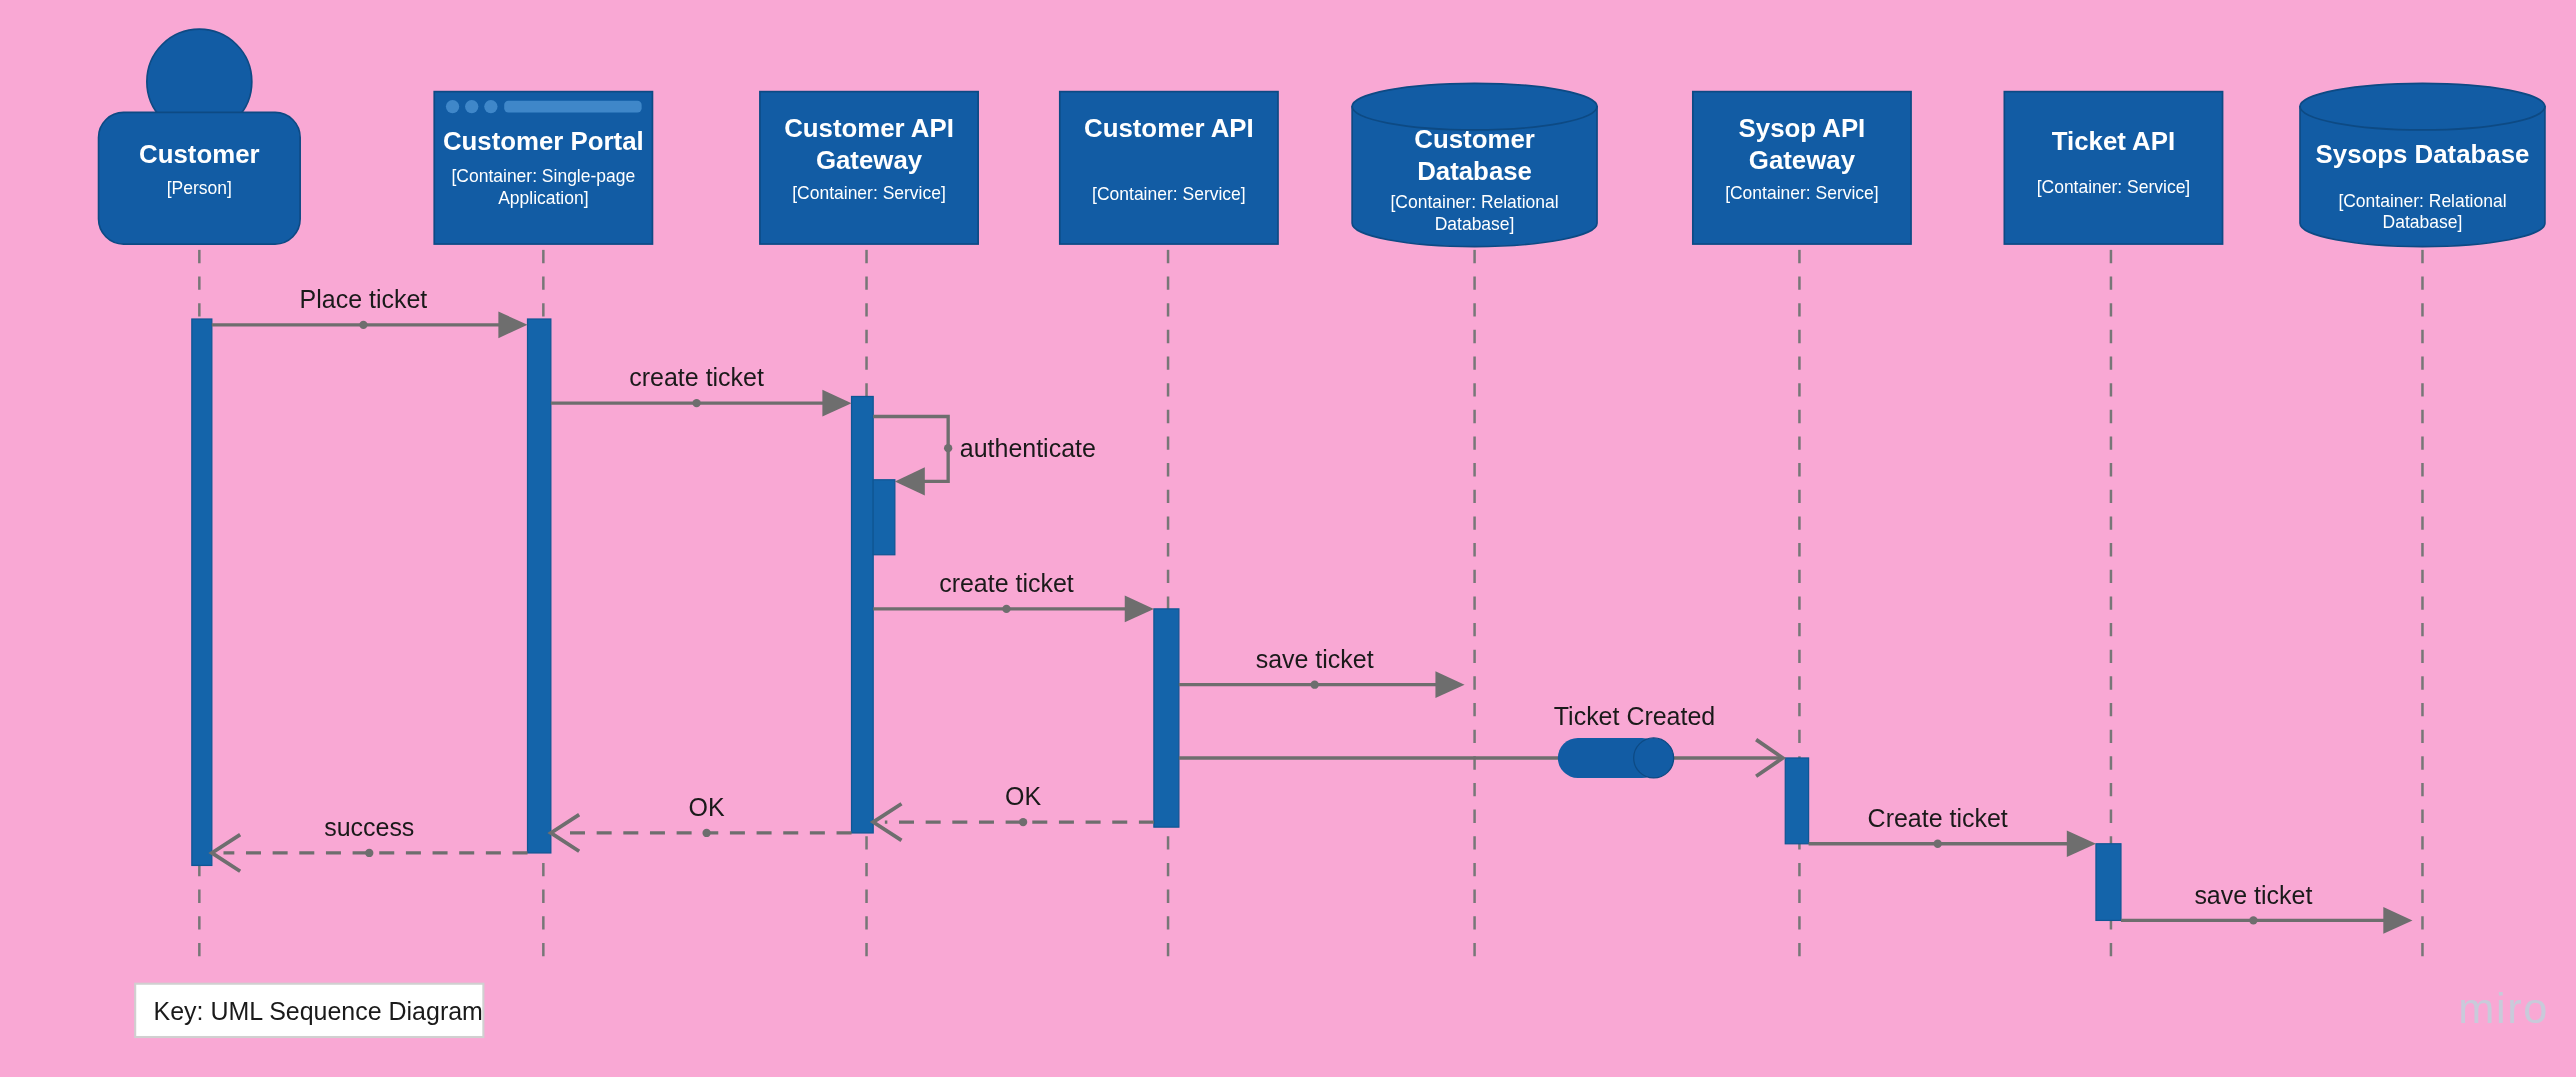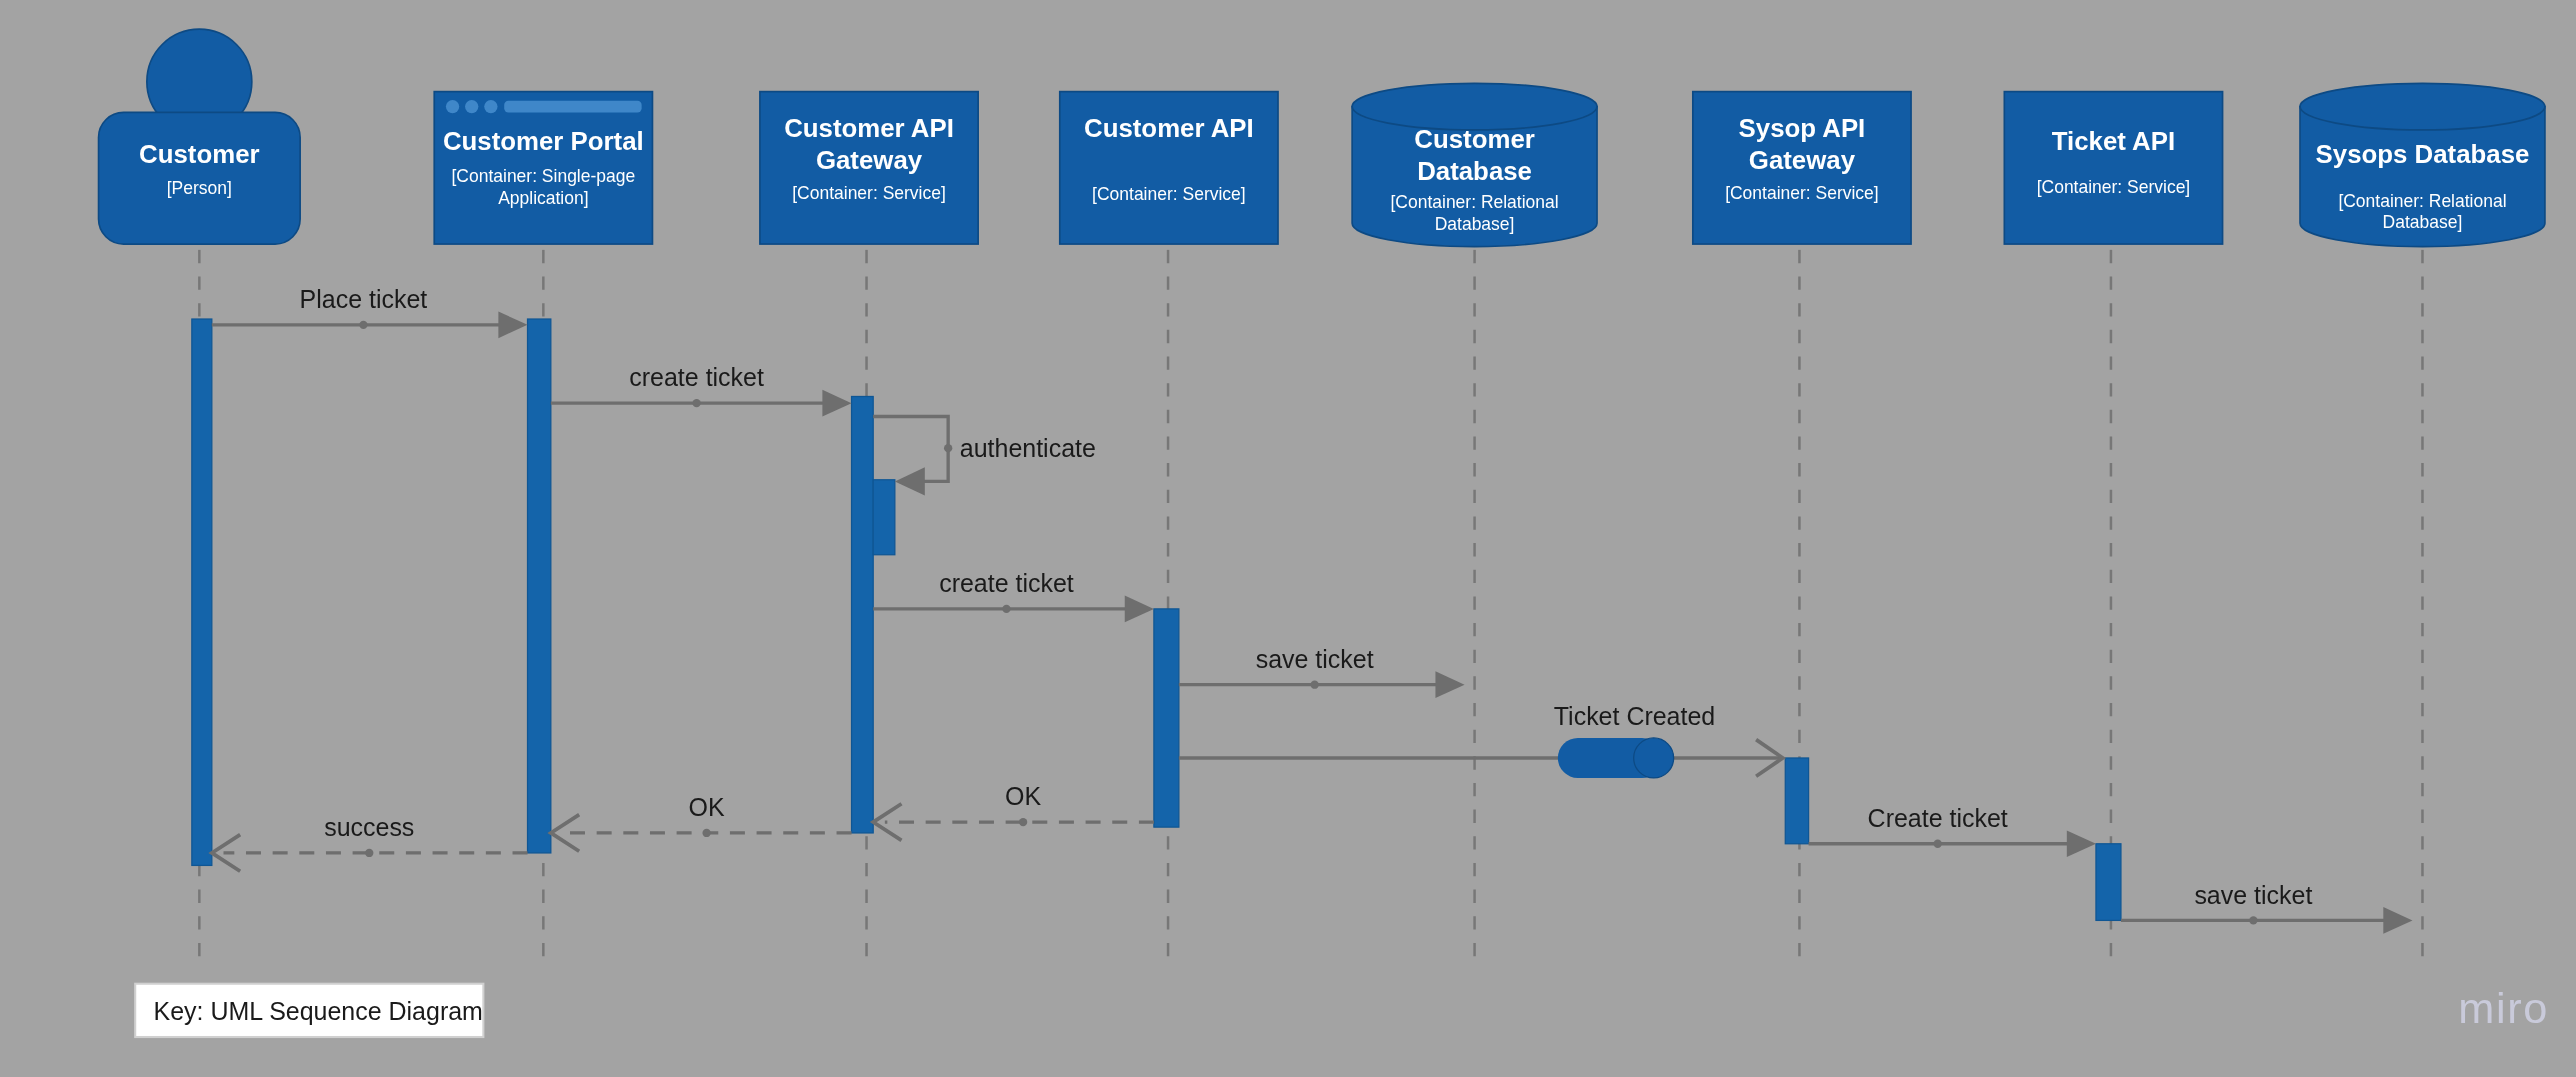--- a/index.html
+++ b/index.html
@@ -7,21 +7,21 @@
     padding: 0;
     background: #ffffff;
   }
   body {
     font-family: "Liberation Sans", sans-serif;
   }
   #stage {
     position: relative;
     width: 2576px;
     height: 1077px;
-    background: #a3a3a3;
+    background: #f9a8d4;
     overflow: hidden;
   }
   svg#diagram {
     position: absolute;
     left: 0;
     top: 0;
     width: 2576px;
     height: 1077px;
     display: block;
   }

